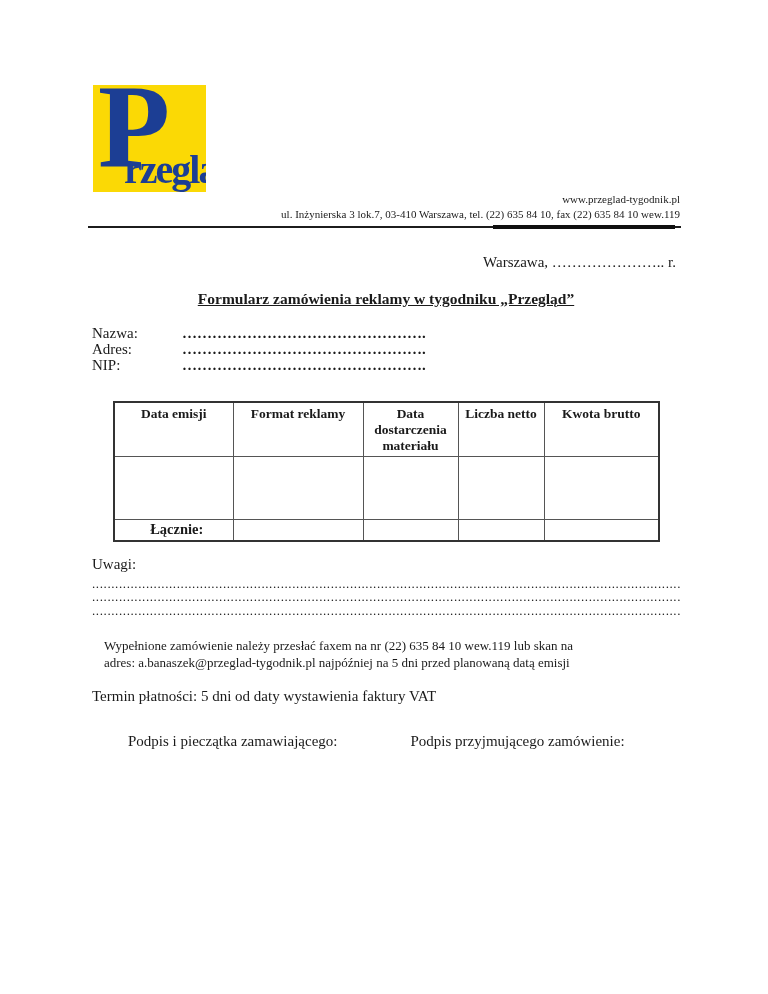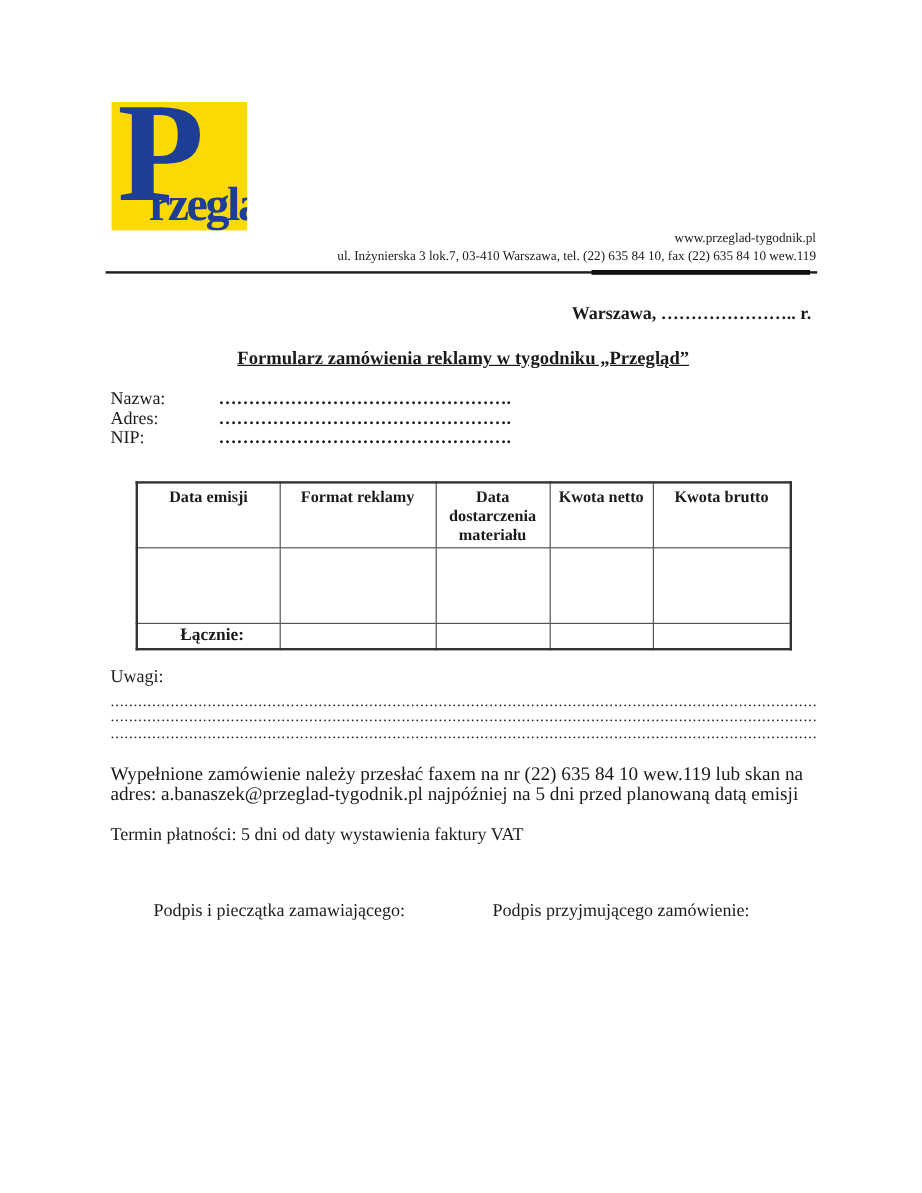--- a/index.html
+++ b/index.html
@@ -31,21 +31,21 @@
     font-size: 40px; line-height: 1; font-weight: bold;
     letter-spacing: -2px;
     color: #1c3e94;
   }
 
   
   .hdr { text-align: right; font-size: 11px; line-height: 14.5px; margin-top: 0; }
   .rule { margin-top: 5px; margin-left: -4px; width: 593px; height: 2px; background: #1c1c1c; position: relative; }
   .rule-thick { position: absolute; left: 405px; top: -1px; width: 182px; height: 4px; background: #101010; }
 
-  .date-line { text-align: right; margin-top: 26px; font-size: 15px; line-height: 16px; padding-right: 4px; font-weight: bold; }
+  .date-line { text-align: right; margin-top: 26px; font-size: 15px; line-height: 16px; padding-right: 4px; }
 
   .title {
     text-align: center; margin-top: 21px;
     font-size: 15.5px; font-weight: bold; line-height: 16px;
     text-decoration: underline;
   }
 
   .zamaw { margin-top: 15px; font-weight: bold; font-size: 15.5px; line-height: 16px; }
 
   .fields { margin-top: 18px; font-size: 15px; line-height: 16px; }
@@ -73,24 +73,24 @@
   .total-row td { height: 22px; }
   .total-cell { font-weight: bold; font-size: 14.5px; padding-left: 6px !important; text-align: center; vertical-align: middle; }
 
   .uwagi { margin-top: 14px; font-size: 15px; line-height: 16px; }
   .dotline {
     font-size: 13px; line-height: 13.3px; letter-spacing: 0.6px;
     white-space: nowrap; overflow: hidden; width: 588px; color: #222;
   }
   .dotlines { margin-top: 5px; }
 
-  .para { margin-top: 20px; font-size: 16px; line-height: 17px; }
+  .para { margin-top: 20px; font-size: 13px; line-height: 17px; margin-left: 12px; }
   .pay { margin-top: 17px; font-size: 15px; line-height: 17px; }
 
-  .sig-row { display: flex; margin-top: 46px; font-size: 15px; line-height: 16px; }
+  .sig-row { display: flex; margin-top: 28px; font-size: 15px; line-height: 16px; }
   .sig-left { margin-left: 36px; }
   .sig-right { margin-left: 73px; }
 </style>
 </head>
 <body>
 
 <div class="content">
 
   <div class="logo">
     <span class="logo-p">P</span>
@@ -132,21 +132,21 @@
         <col style="width:130px">
         <col style="width:95px">
         <col style="width:86px">
         <col style="width:115px">
     </colgroup>
     <thead>
       <tr>
         <th>Data emisji</th>
         <th>Format reklamy</th>
         <th>Data dostarczenia materiału</th>
-        <th>Kwota netto</th>
+        <th>Liczba netto</th>
         <th>Kwota brutto</th>
       </tr>
     </thead>
     <tbody>
       <tr class="empty-row">
         <td></td>
         <td></td>
         <td></td>
         <td></td>
         <td></td>

